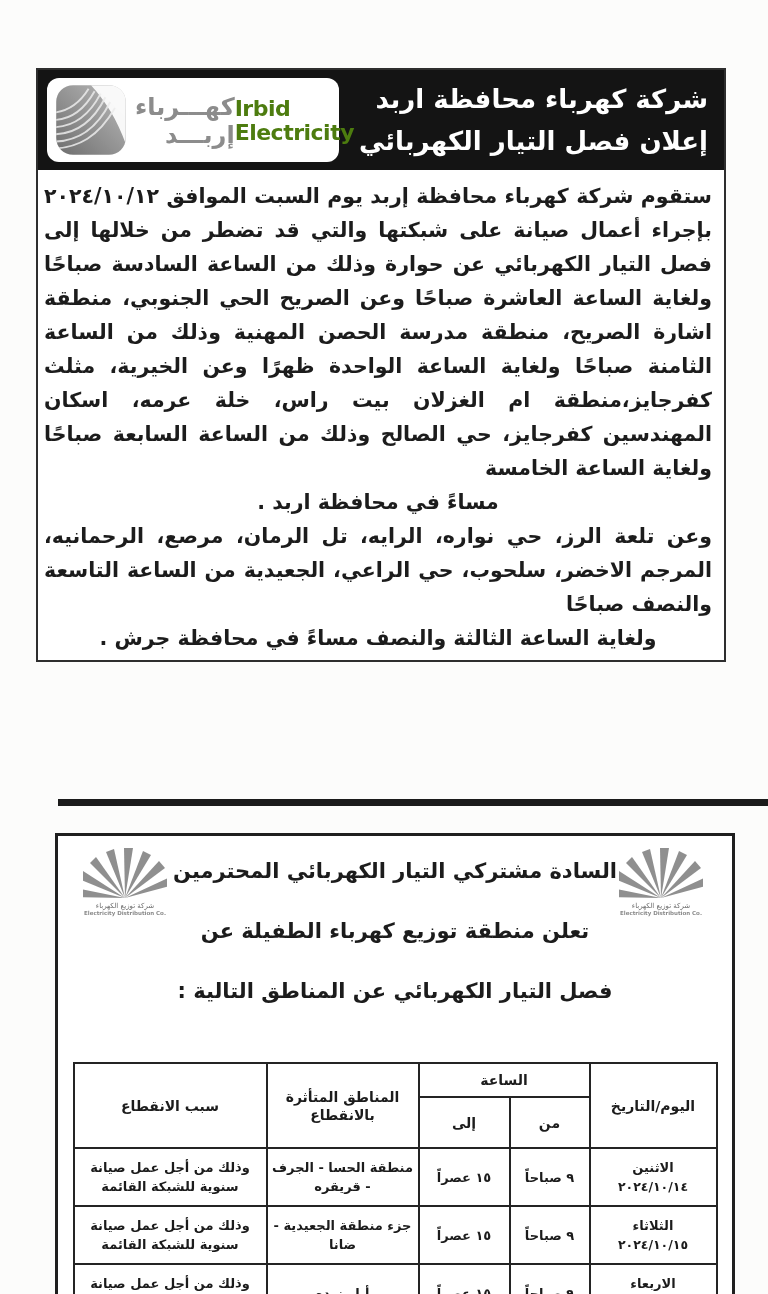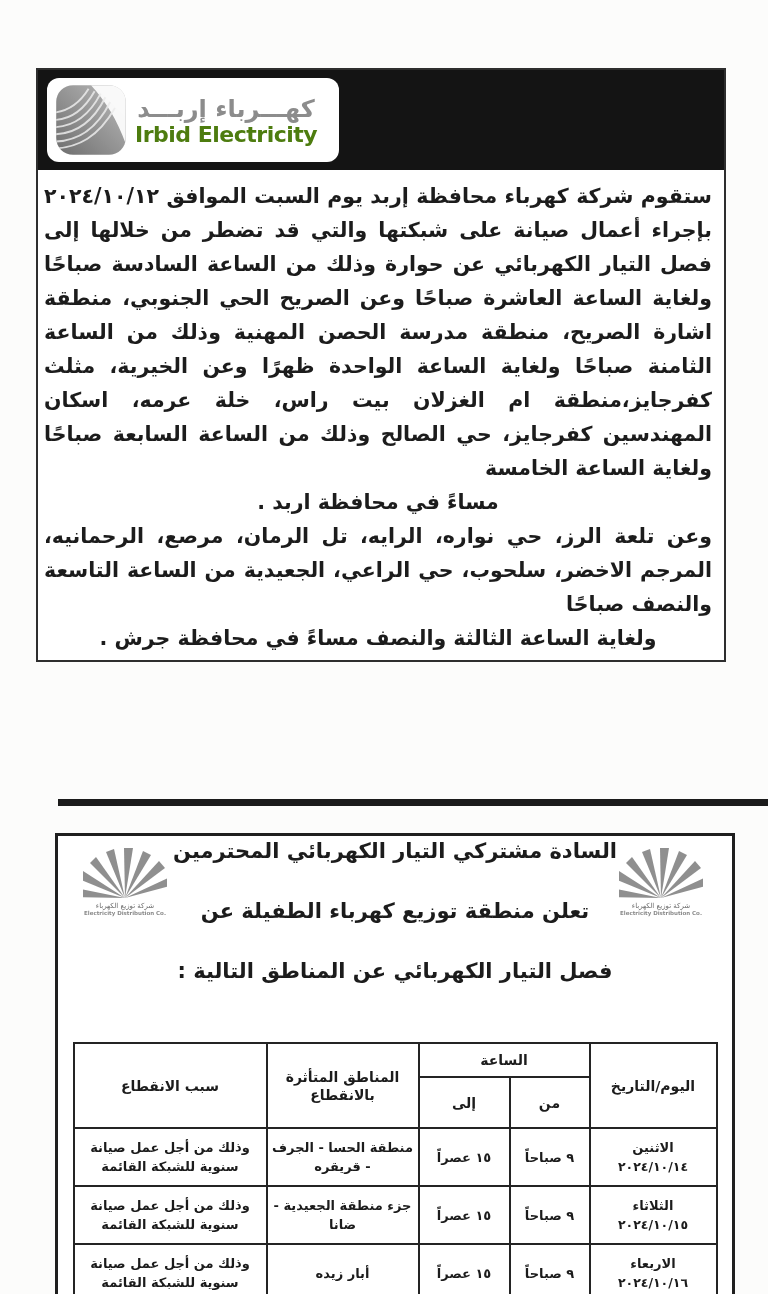--- a/index.html
+++ b/index.html
@@ -20,42 +20,42 @@
   .ad1-titles{
     position:absolute;right:16px;top:8px;direction:rtl;text-align:right;
     color:#ffffff;font-weight:bold;font-size:26px;line-height:42px;
   }
   .logo-plate{
     position:absolute;left:9px;top:8px;width:292px;height:84px;
     background:#fff;border-radius:12px;display:flex;align-items:center;
     gap:8px;padding:0 8px;box-sizing:border-box;
   }
   .logo-icon{flex:0 0 auto;}
-  .logo-text{display:flex;flex-direction:column;align-items:center;margin-top:2px;}
+  .logo-text{display:flex;flex-direction:row;align-items:center;margin-top:2px;}
   .logo-ar{direction:rtl;font-weight:bold;font-size:24px;line-height:28px;color:#8c8c8c;}
   .logo-en{font-weight:bold;font-size:22px;line-height:24px;color:#4d7c0f;letter-spacing:-0.5px;}
   .ad1-body{
     direction:rtl;padding:9px 12px 0 6px;
     font-weight:bold;font-size:20.5px;line-height:34px;text-align:justify;
   }
   .ad1-body p{margin:0;}
   .tail{text-align:center;}
   
   .divider{position:absolute;left:58px;top:799px;width:710px;height:7px;background:#1b1b1b;}
   
   .ad2{
     position:absolute;left:55px;top:833px;width:680px;height:620px;
     box-sizing:border-box;border:3px solid #1f1f1f;background:#fff;
   }
   .edco-logo{position:absolute;top:12px;width:90px;text-align:center;}
   .edco-logo.left{left:22px;}
   .edco-logo.right{right:26px;}
   .edco-cap-ar{direction:rtl;font-size:7px;line-height:8px;color:#6a6a6a;font-weight:normal;}
   .edco-cap-en{font-size:5.5px;line-height:7px;color:#8a8a8a;font-weight:bold;}
-  .ad2-titles{text-align:center;direction:rtl;font-weight:bold;}
+  .ad2-titles{padding-top:20px;text-align:center;direction:rtl;font-weight:bold;}
   .ad2-title{font-size:21px;line-height:30px;}
   .t1{margin-bottom:30px;}
   .t2{margin-bottom:30px;}
   .outage-table{
     border-collapse:collapse;direction:rtl;font-weight:bold;
     margin:56px auto 0 auto;table-layout:fixed;
   }
   .outage-table th,.outage-table td{
     border:2px solid #242424;text-align:center;vertical-align:middle;
     padding:2px 4px;box-sizing:border-box;
@@ -66,20 +66,24 @@
   .hrow2 th{height:51px;}
   .drow td{height:58px;}
   .day-line{font-size:13px;}
   .date-line{font-size:12.5px;}
 </style>
 </head>
 <body>
 
 <section class="ad1">
   <div class="ad1-header">
+    <div class="ad1-titles">
+      <div>شركة كهرباء محافظة اربد</div>
+      <div>إعلان فصل التيار الكهربائي</div>
+    </div>
     <div class="logo-plate">
       <svg class="logo-icon" width="72" height="72" viewBox="0 0 60 60">
         <defs>
           <linearGradient id="ig" x1="0" y1="1" x2="1" y2="0">
             <stop offset="0" stop-color="#6d6d6d"></stop>
             <stop offset="1" stop-color="#bdbdbd"></stop>
           </linearGradient>
           <clipPath id="ic">
               <rect x="1" y="1" width="58" height="58" rx="14"></rect>
             </clipPath>

